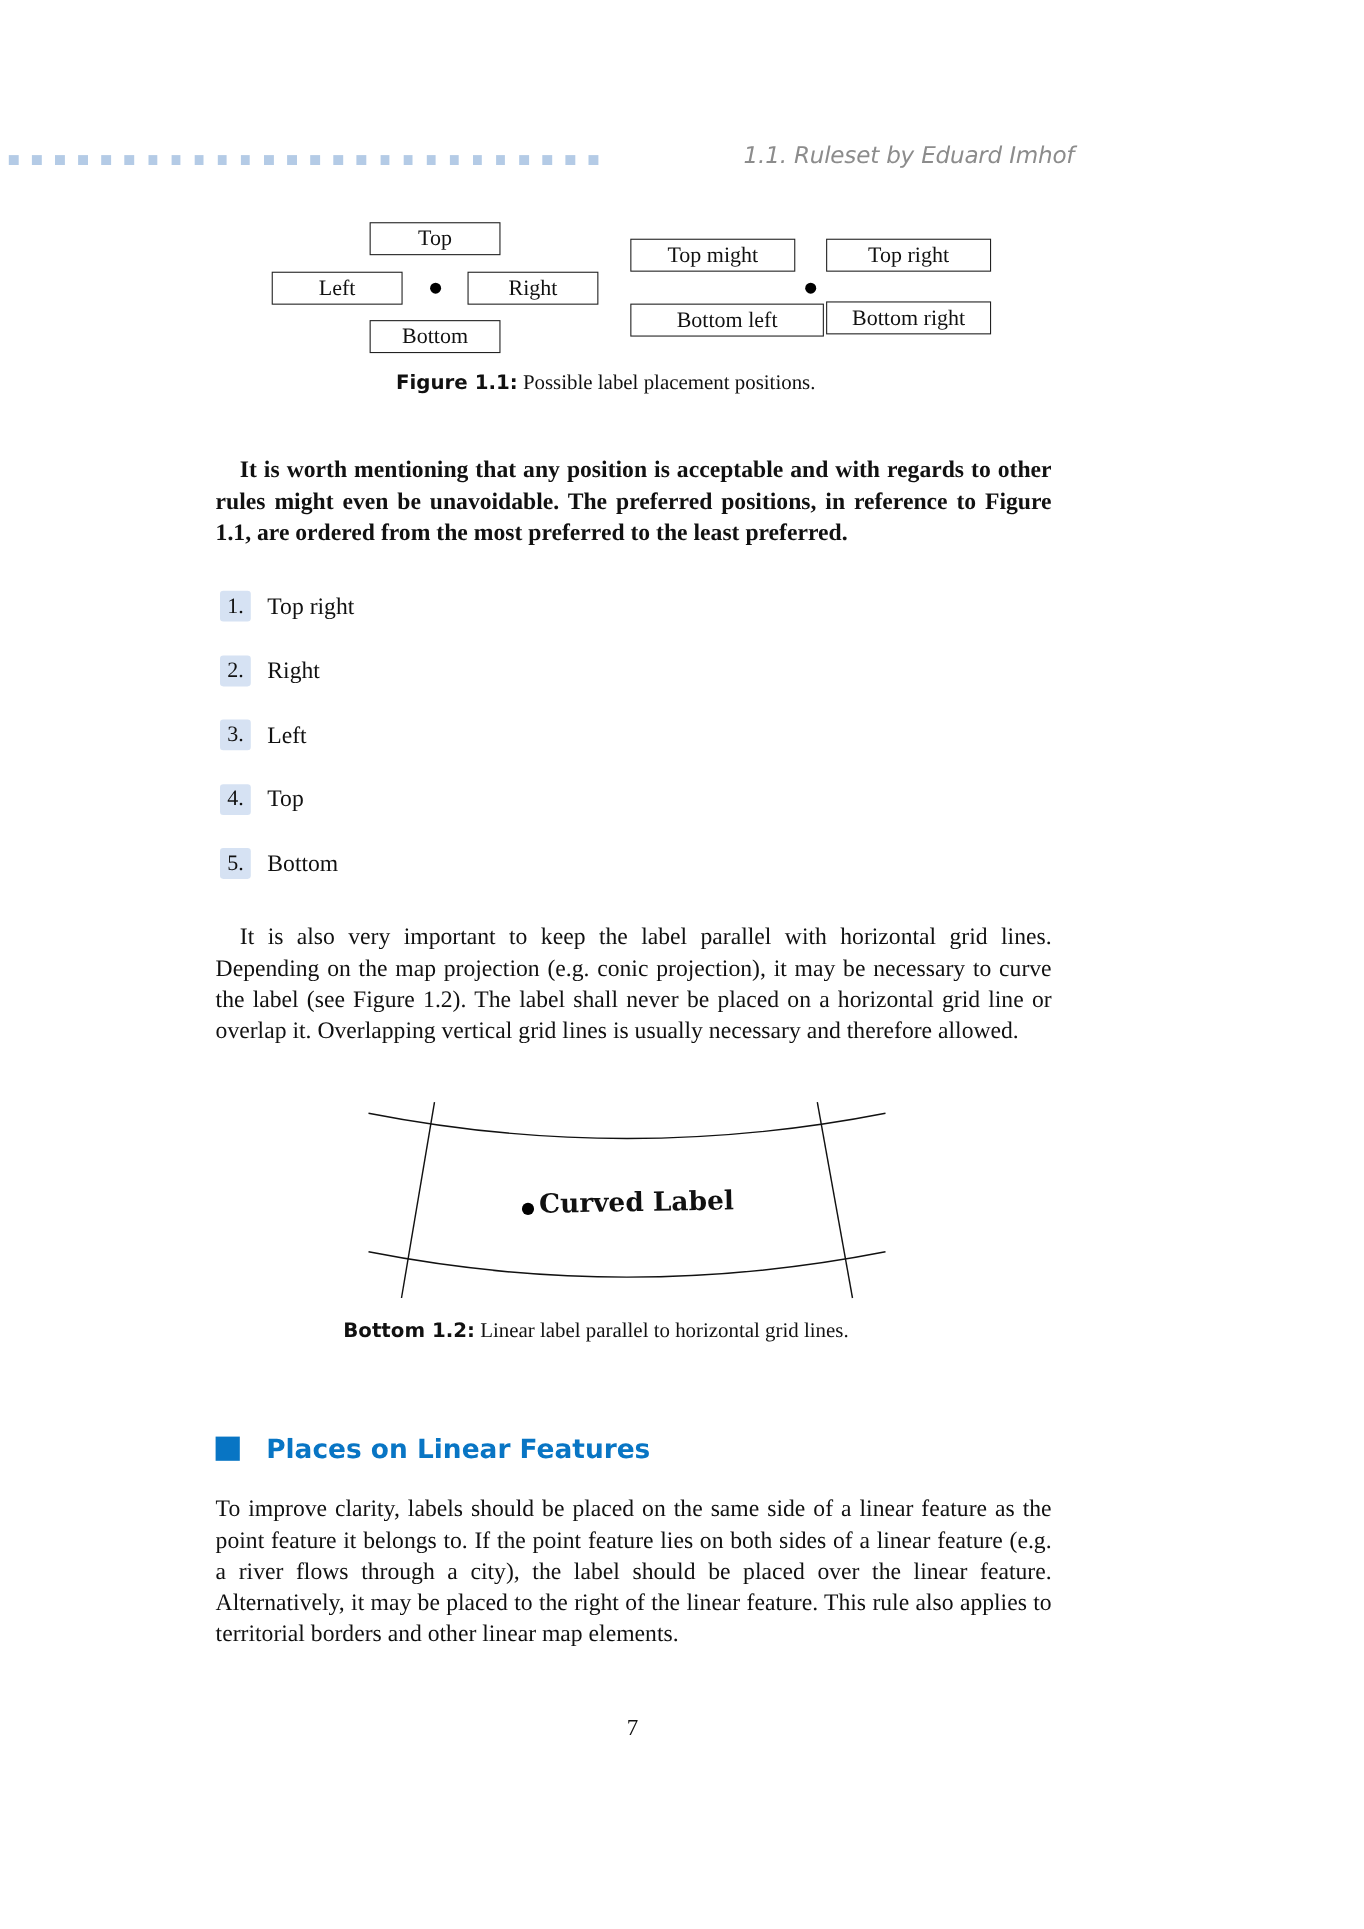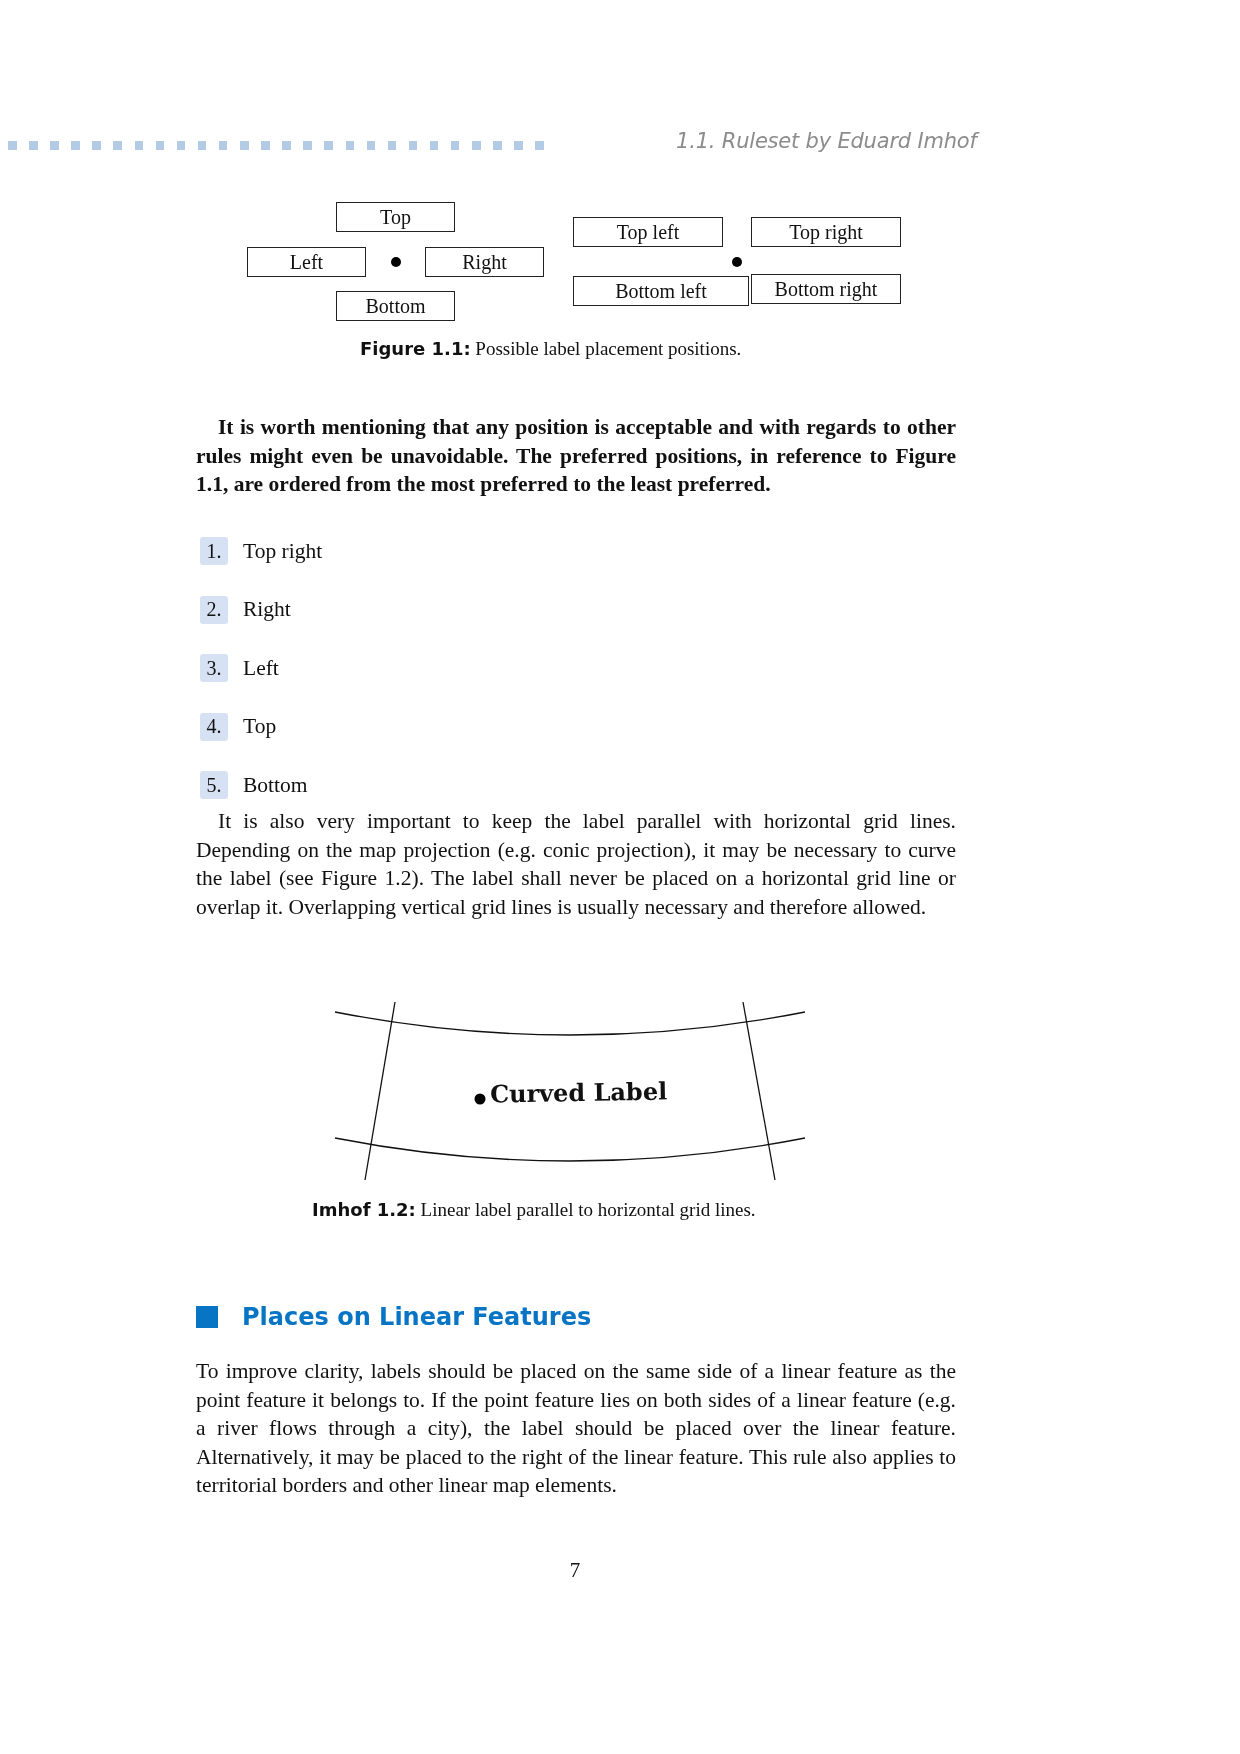--- a/index.html
+++ b/index.html
@@ -74,21 +74,21 @@
   </div>
 <div class="abs header-title">1.1. Ruleset by Eduard Imhof</div>
 
 <div>
   <div class="abs lbox" style="left:336px;top:202px;width:119px;height:30px;">Top</div>
   <div class="abs lbox" style="left:247px;top:247px;width:119px;height:30px;">Left</div>
   <div class="abs dot" style="left:391px;top:257px;"></div>
   <div class="abs lbox" style="left:425px;top:247px;width:119px;height:30px;">Right</div>
   <div class="abs lbox" style="left:336px;top:291px;width:119px;height:30px;">Bottom</div>
 
-  <div class="abs lbox" style="left:573px;top:217px;width:150px;height:30px;">Top left</div>
+  <div class="abs lbox" style="left:573px;top:217px;width:150px;height:30px;">Top might</div>
   <div class="abs lbox" style="left:751px;top:217px;width:150px;height:30px;">Top right</div>
   <div class="abs dot" style="left:732px;top:257px;"></div>
   <div class="abs lbox" style="left:573px;top:276px;width:176px;height:30px;">Bottom left</div>
   <div class="abs lbox" style="left:751px;top:274px;width:150px;height:30px;">Bottom right</div>
 
   <div class="abs caption" style="left:360px;top:338px;">
     <b>Figure 1.1:</b>
     <span>Possible label placement positions.</span>
   </div>
 </div>
@@ -111,33 +111,33 @@
   <div class="list-item">
     <span class="num-badge">4.</span>
     <span class="item-label">Top</span>
   </div>
   <div class="list-item">
     <span class="num-badge">5.</span>
     <span class="item-label">Bottom</span>
   </div>
 </div>
 
-<div class="abs para indent" style="top:807px;">It is also very important to keep the label parallel with horizontal grid lines. Depending on the map projection (e.g. conic projection), it may be necessary to curve the label (see Figure 1.2). The label shall never be placed on a horizontal grid line or overlap it. Overlapping vertical grid lines is usually necessary and therefore allowed.</div>
+<div class="abs para indent" style="top:837px;">It is also very important to keep the label parallel with horizontal grid lines. Depending on the map projection (e.g. conic projection), it may be necessary to curve the label (see Figure 1.2). The label shall never be placed on a horizontal grid line or overlap it. Overlapping vertical grid lines is usually necessary and therefore allowed.</div>
 
 <div>
   <svg class="abs" style="left:320px;top:990px;" width="500" height="200">
     <path d="M15,22 Q250,68 485,22" fill="none" stroke="#111" stroke-width="1.3"></path>
     <path d="M15,148 Q250,194 485,148" fill="none" stroke="#111" stroke-width="1.3"></path>
     <line x1="75" y1="12" x2="45" y2="190" stroke="#111" stroke-width="1.3"></line>
     <line x1="423" y1="12" x2="455" y2="190" stroke="#111" stroke-width="1.3"></line>
     <circle cx="160" cy="109" r="5.5" fill="#000"></circle>
   </svg>
   <div class="abs" style="left:490px;top:1078px;font-family:'DejaVu Serif','Liberation Serif',serif;font-weight:bold;font-size:24px;transform:rotate(-1deg);">Curved Label</div>
   <div class="abs caption" style="left:312px;top:1199px;">
-    <b>Imhof 1.2:</b>
+    <b>Bottom 1.2:</b>
     <span>Linear label parallel to horizontal grid lines.</span>
   </div>
 </div>
 
 <div class="abs sec-square"></div>
 <div class="abs sec-title">Places on Linear Features</div>
 
 <div class="abs para" style="top:1357px;">To improve clarity, labels should be placed on the same side of a linear feature as the point feature it belongs to. If the point feature lies on both sides of a linear feature (e.g. a river flows through a city), the label should be placed over the linear feature. Alternatively, it may be placed to the right of the linear feature. This rule also applies to territorial borders and other linear map elements.</div>
 
 <div class="abs page-num">7</div>

